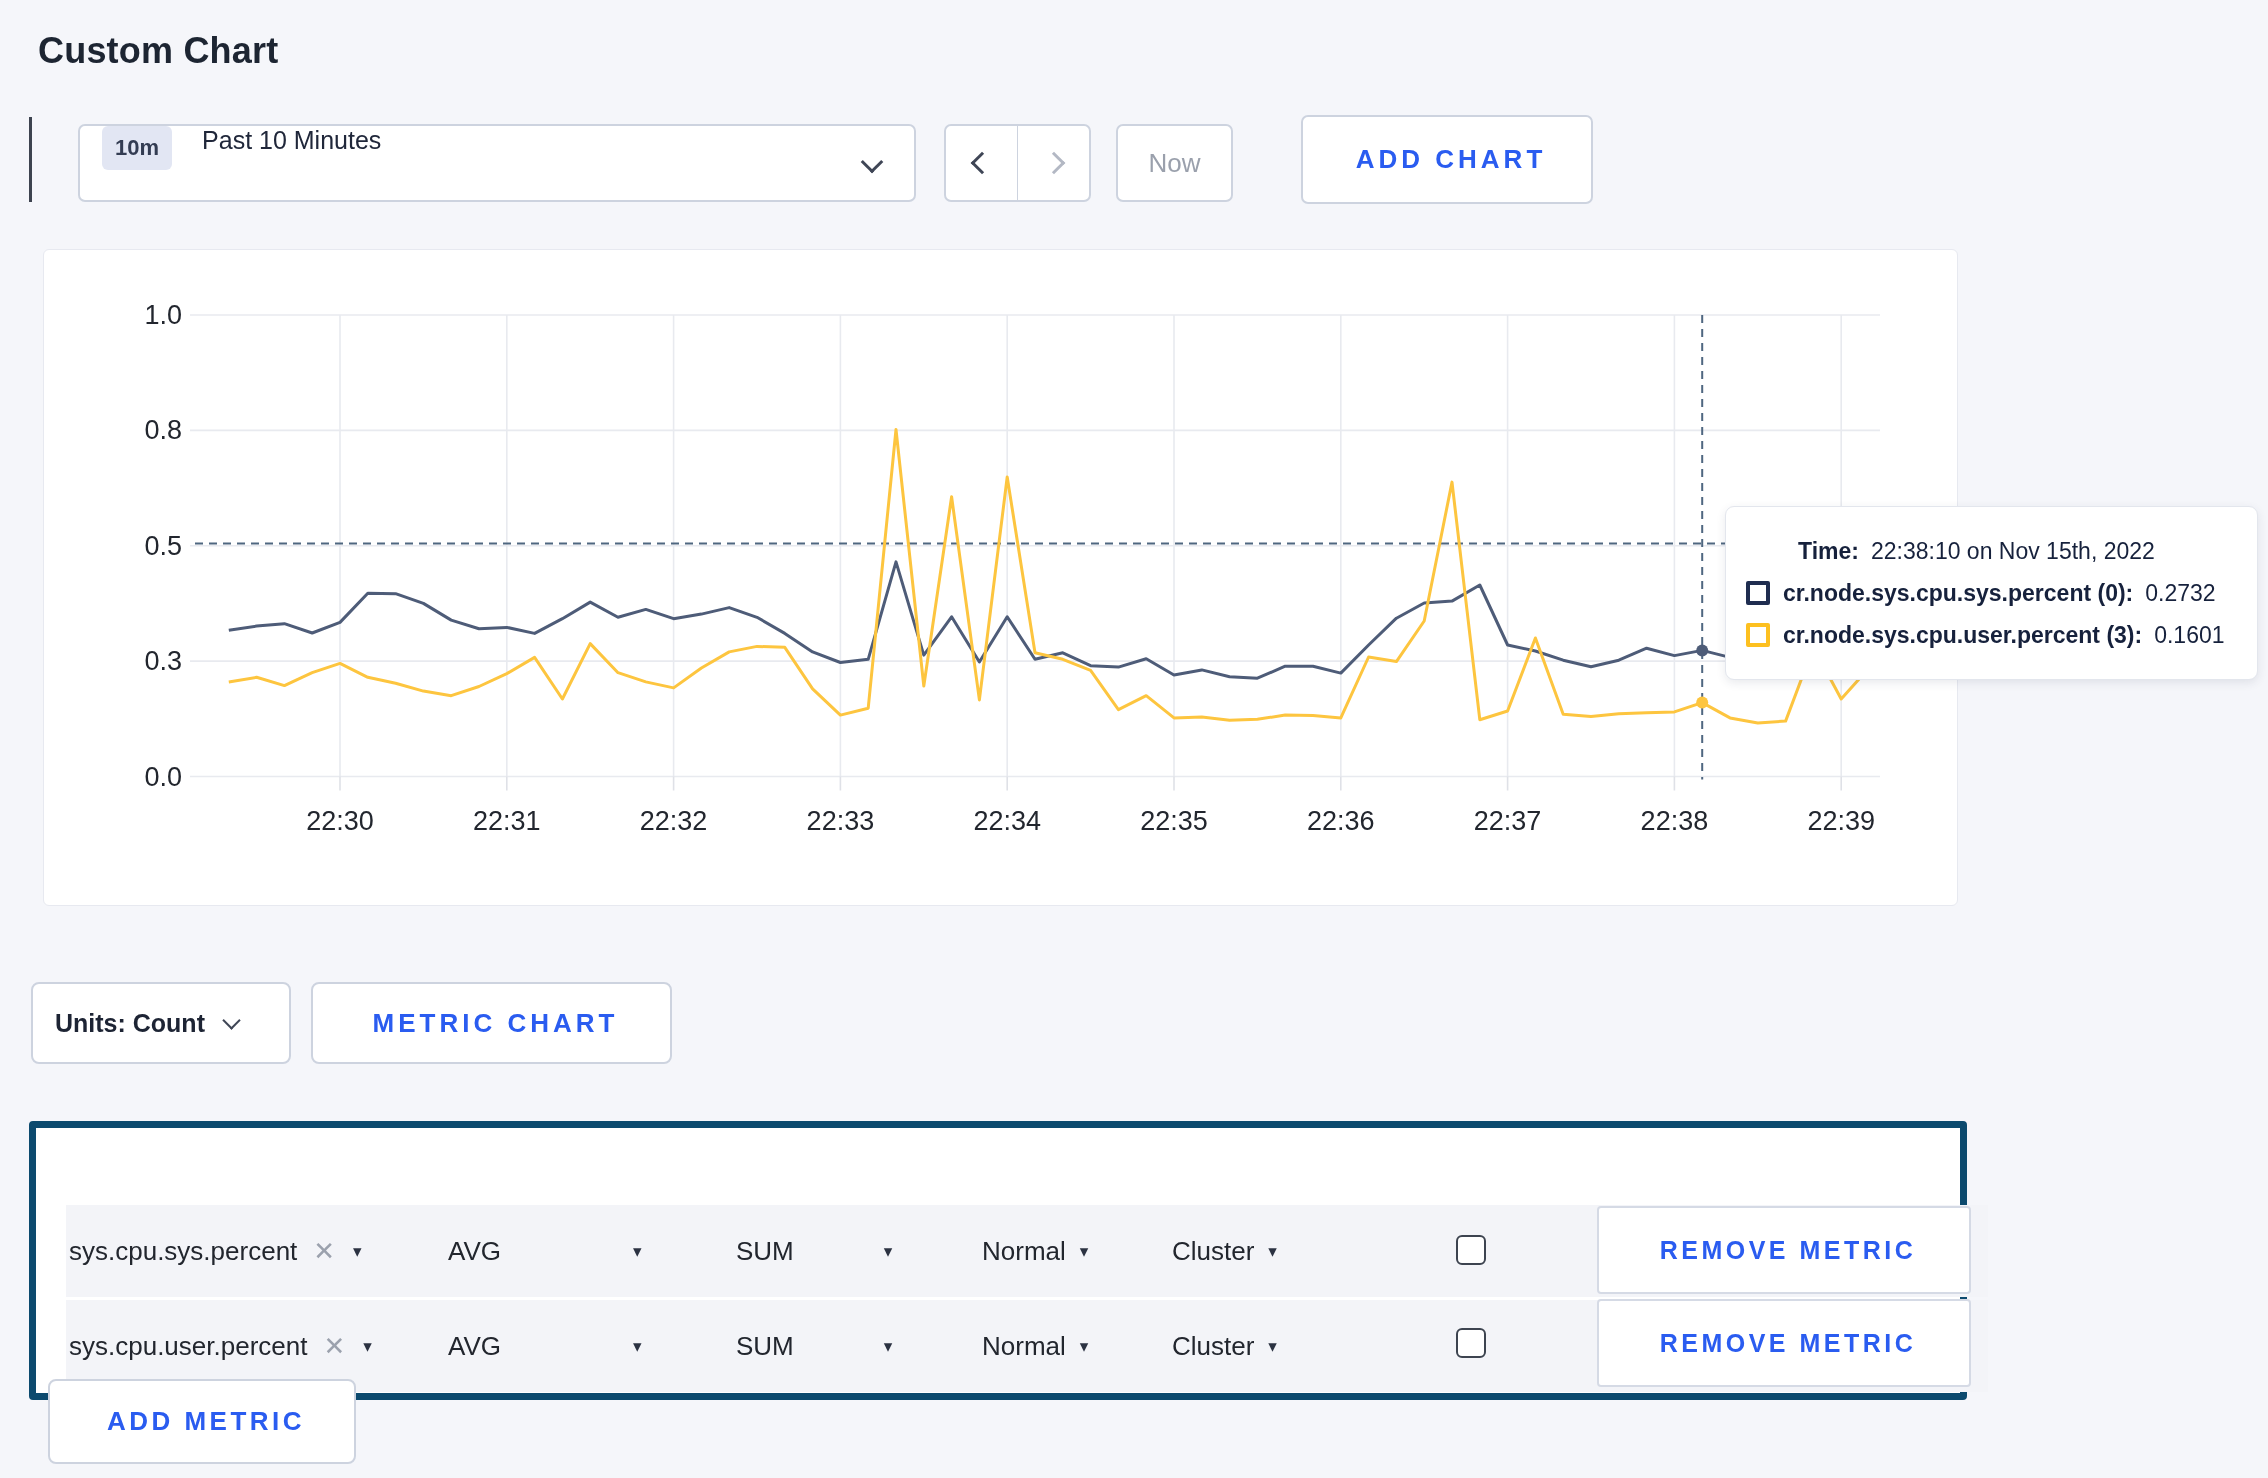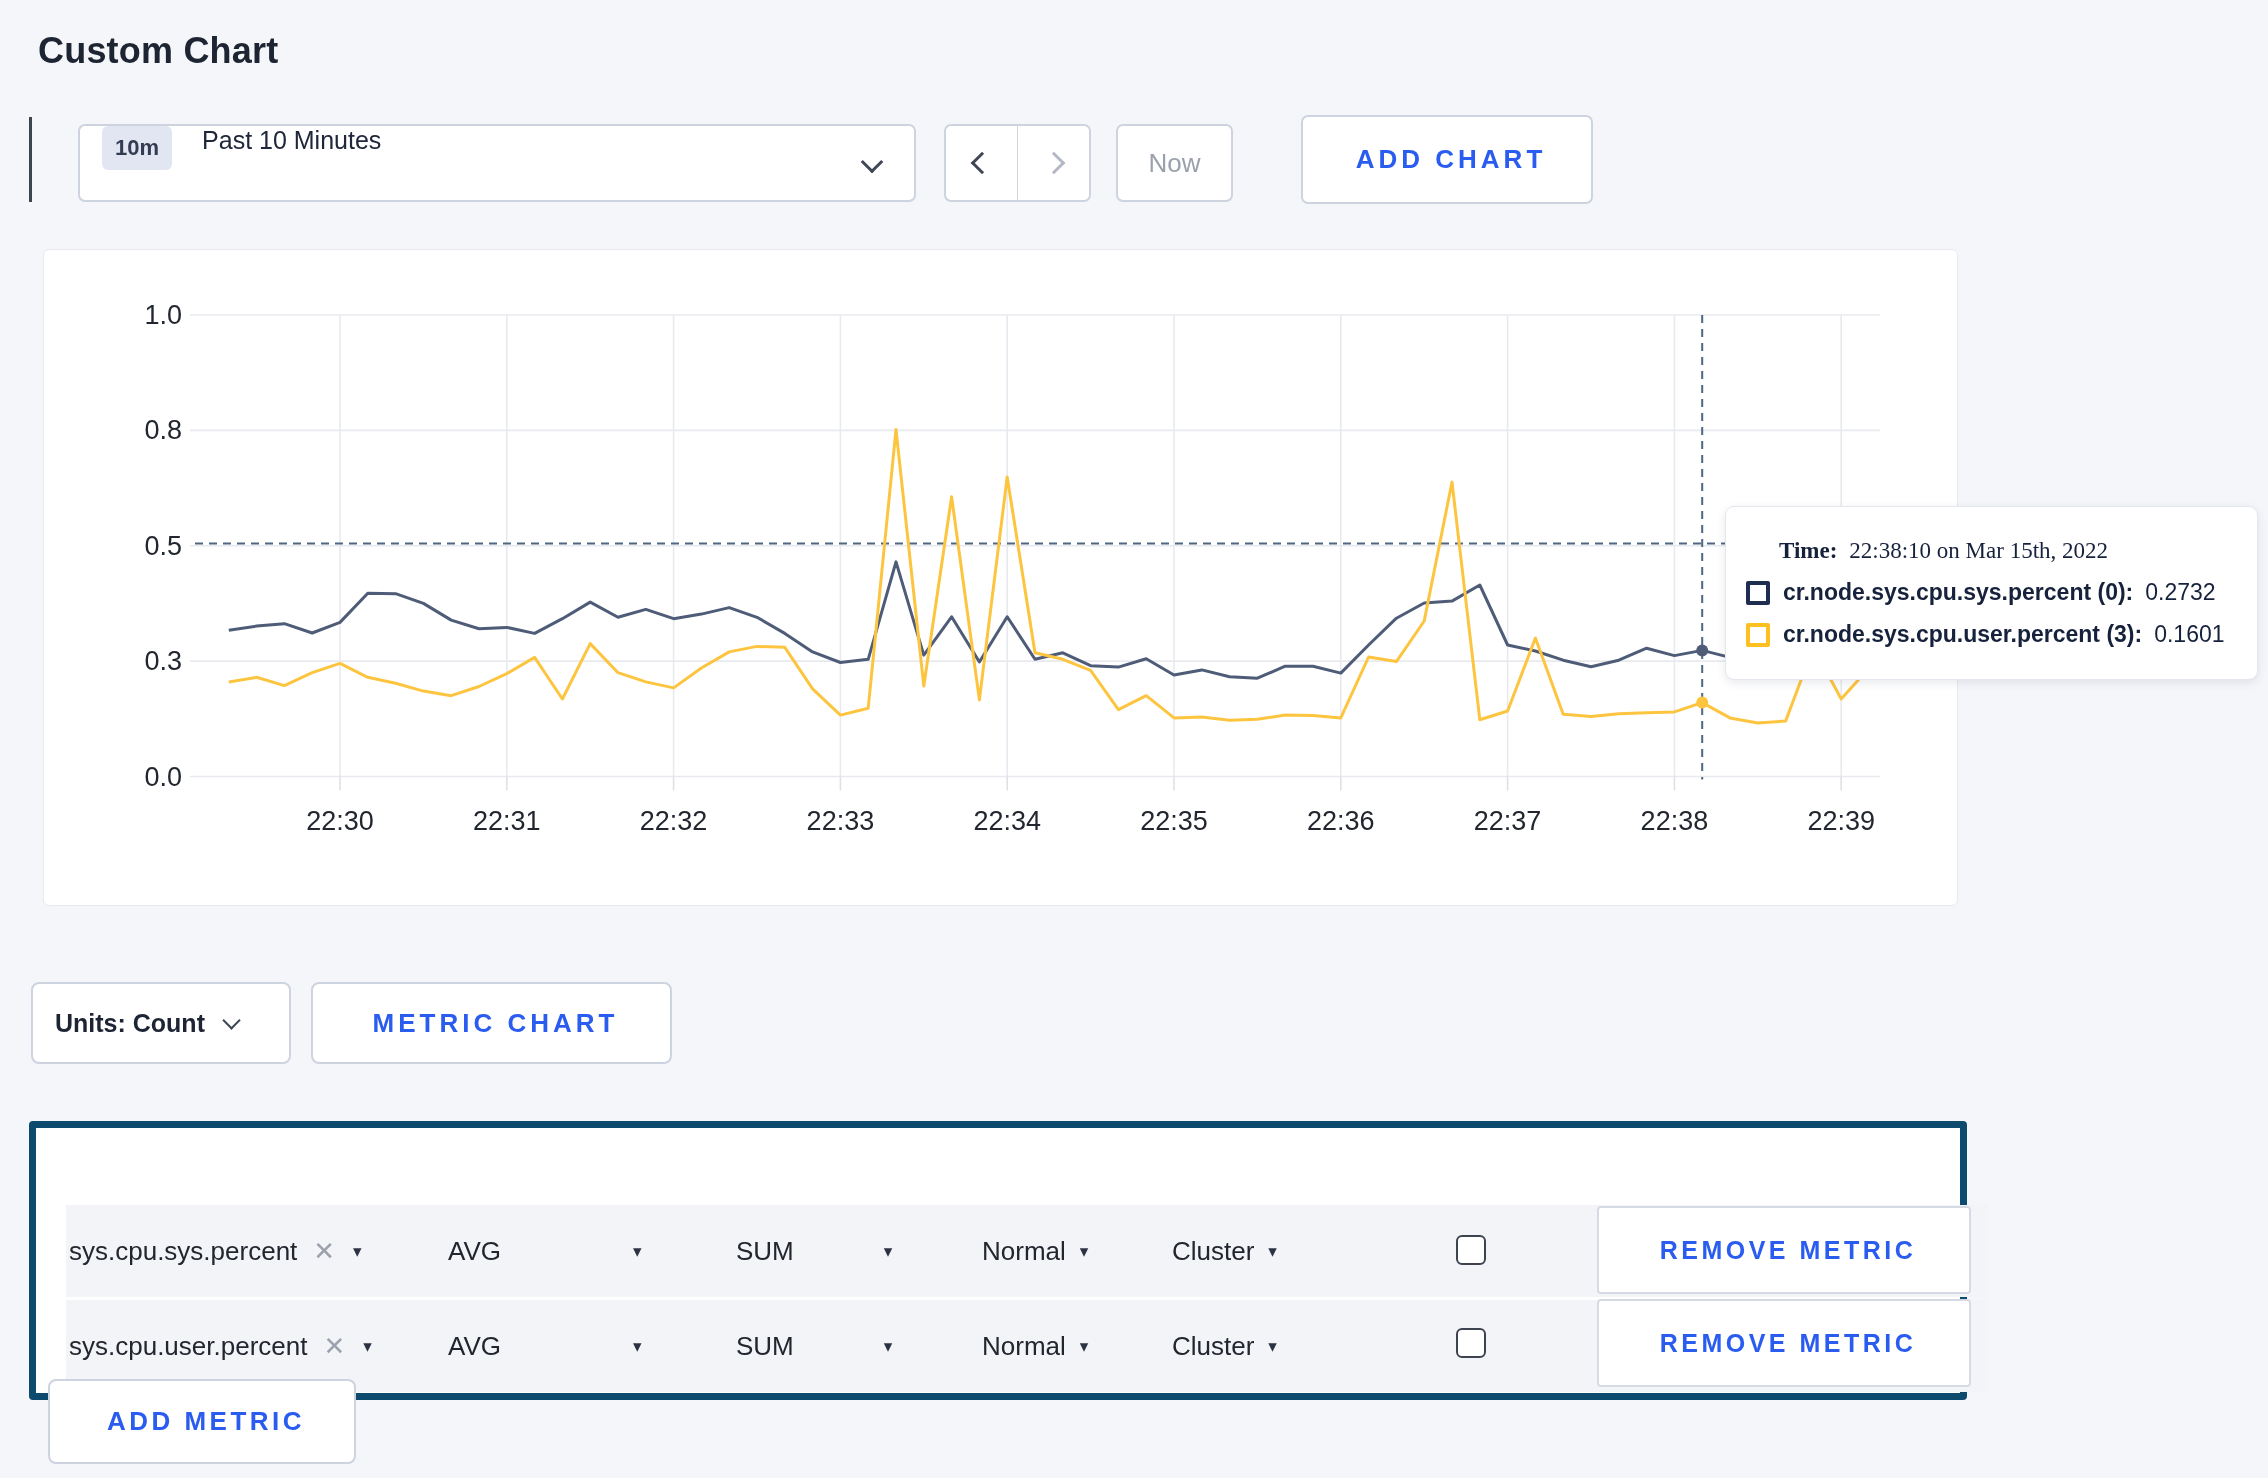--- a/index.html
+++ b/index.html
@@ -30,21 +30,21 @@
   .blue-btn{display:flex;align-items:center;justify-content:center;color:#2a5cf0;font-weight:600;cursor:pointer;padding-left:8px;}
   #add-chart-button{left:1301px;top:115px;width:292px;height:89px;font-size:26px;letter-spacing:4px;}
   
   #chart-card{left:43px;top:249px;width:1913px;height:655px;background:#fff;border:1.5px solid #e7e9f0;border-radius:6px;}
   #chart-svg{left:0;top:0;width:2268px;height:1478px;pointer-events:none;z-index:2;}
   
   #chart-tooltip{left:1725px;top:506px;width:533px;height:174px;background:#fff;border:1px solid #e3e6ed;border-radius:9px;
     box-shadow:0 3px 10px rgba(40,50,80,.10);z-index:3;display:flex;flex-direction:column;justify-content:center;gap:15px;
     padding:10px 24px 10px 20px;box-sizing:border-box;color:#16213c;font-size:23px;}
   .tt-row{display:flex;align-items:center;white-space:nowrap;}
-  .tt-time{margin-left:33px;font-family:Liberation Serif, serif;}
+  .tt-time{margin-left:52px;}
   .tt-label{font-weight:700;}
   .tt-val{margin-left:12px;font-weight:400;}
   .swatch{width:16px;height:16px;border:4px solid;border-radius:2px;margin-right:13px;flex:0 0 auto;}
   
   #units-dropdown{left:31px;top:982px;width:260px;height:82px;display:flex;align-items:center;cursor:pointer;border-radius:8px;}
   #units-label{margin-left:22px;font-size:25px;font-weight:700;color:#1d2434;}
   #units-chevron{margin-left:20px;margin-top:-6px;width:11px;height:11px;border-width:2.5px;}
   #remove-chart-button{left:311px;top:982px;width:361px;height:82px;font-size:26px;letter-spacing:4px;border-radius:8px;}
   
   #table-card{left:29px;top:1121px;width:1924px;height:265px;background:#fff;border:7px solid #0c4a6e;border-radius:4px;}
@@ -128,21 +128,21 @@
     <line x1="1702.2" x2="1702.2" y1="315" y2="779.5" stroke="#4f6780" stroke-width="2" stroke-dasharray="8 6"></line>
     <polyline points="228.8,630.2 256.6,626.1 284.4,623.7 312.2,633.0 340.0,622.4 367.8,593.3 395.6,593.7 423.4,603.4 451.2,620.1 479.0,628.8 506.8,627.4 534.6,633.4 562.4,618.7 590.2,602.1 618.0,617.3 645.8,609.4 673.6,618.7 701.4,614.1 729.2,607.6 757.0,617.3 784.8,633.4 812.6,651.9 840.4,662.5 868.2,659.3 896.0,561.9 923.8,655.1 951.6,616.8 979.4,662.0 1007.2,616.8 1035.0,659.3 1062.8,652.8 1090.6,665.7 1118.4,667.1 1146.2,658.8 1174.0,675.0 1201.8,669.9 1229.6,676.8 1257.4,678.2 1285.2,666.2 1313.0,666.2 1340.8,673.1 1368.6,645.0 1396.4,618.2 1424.2,603.0 1452.0,601.1 1479.8,585.0 1507.6,645.0 1535.4,651.0 1563.2,660.2 1591.0,666.7 1618.8,660.2 1646.6,648.2 1674.4,655.6 1702.2,650.4 1730.0,657.4 1757.8,660.2 1785.6,662.0 1813.4,660.2 1841.2,662.0 1869.0,660.2" fill="none" stroke="#4e5c78" stroke-width="3" stroke-linejoin="round"></polyline>
     <polyline points="228.8,681.9 256.6,677.3 284.4,685.6 312.2,672.7 340.0,663.4 367.8,677.3 395.6,683.3 423.4,691.1 451.2,695.7 479.0,686.5 506.8,673.6 534.6,657.4 562.4,699.0 590.2,643.6 618.0,672.7 645.8,681.9 673.6,687.9 701.4,668.0 729.2,651.9 757.0,646.4 784.8,647.3 812.6,688.8 840.4,715.1 868.2,708.2 896.0,429.5 923.8,686.0 951.6,496.8 979.4,699.9 1007.2,477.0 1035.0,652.8 1062.8,659.3 1090.6,670.4 1118.4,709.6 1146.2,695.7 1174.0,717.9 1201.8,717.0 1229.6,720.2 1257.4,719.3 1285.2,715.1 1313.0,715.6 1340.8,717.9 1368.6,657.0 1396.4,661.6 1424.2,621.0 1452.0,482.1 1479.8,719.7 1507.6,711.0 1535.4,638.0 1563.2,714.2 1591.0,716.5 1618.8,713.7 1646.6,712.8 1674.4,711.9 1702.2,702.6 1730.0,717.9 1757.8,723.0 1785.6,721.1 1813.4,647.3 1841.2,699.0 1869.0,668.0" fill="none" stroke="#fdc53f" stroke-width="3" stroke-linejoin="round"></polyline>
     <circle cx="1702.2" cy="650.4182" r="6" fill="#4e5c78"></circle>
     <circle cx="1702.2" cy="702.61385" r="6" fill="#fdc53f"></circle>
   </svg>
 
 <div class="abs" id="chart-tooltip">
   <div class="tt-row tt-time">
     <span class="tt-label">Time:</span>
-    <span class="tt-val">22:38:10 on Mar 15th, 2022</span>
+    <span class="tt-val">22:38:10 on Nov 15th, 2022</span>
   </div>
   <div class="tt-row">
     <span class="swatch" id="sw0" style="border-color: rgb(31, 45, 80);"></span>
     <span class="tt-label">cr.node.sys.cpu.sys.percent (0):</span>
     <span class="tt-val">0.2732</span>
   </div>
   <div class="tt-row">
     <span class="swatch" id="sw1" style="border-color: rgb(253, 192, 32);"></span>
     <span class="tt-label">cr.node.sys.cpu.user.percent (3):</span>
     <span class="tt-val">0.1601</span>

